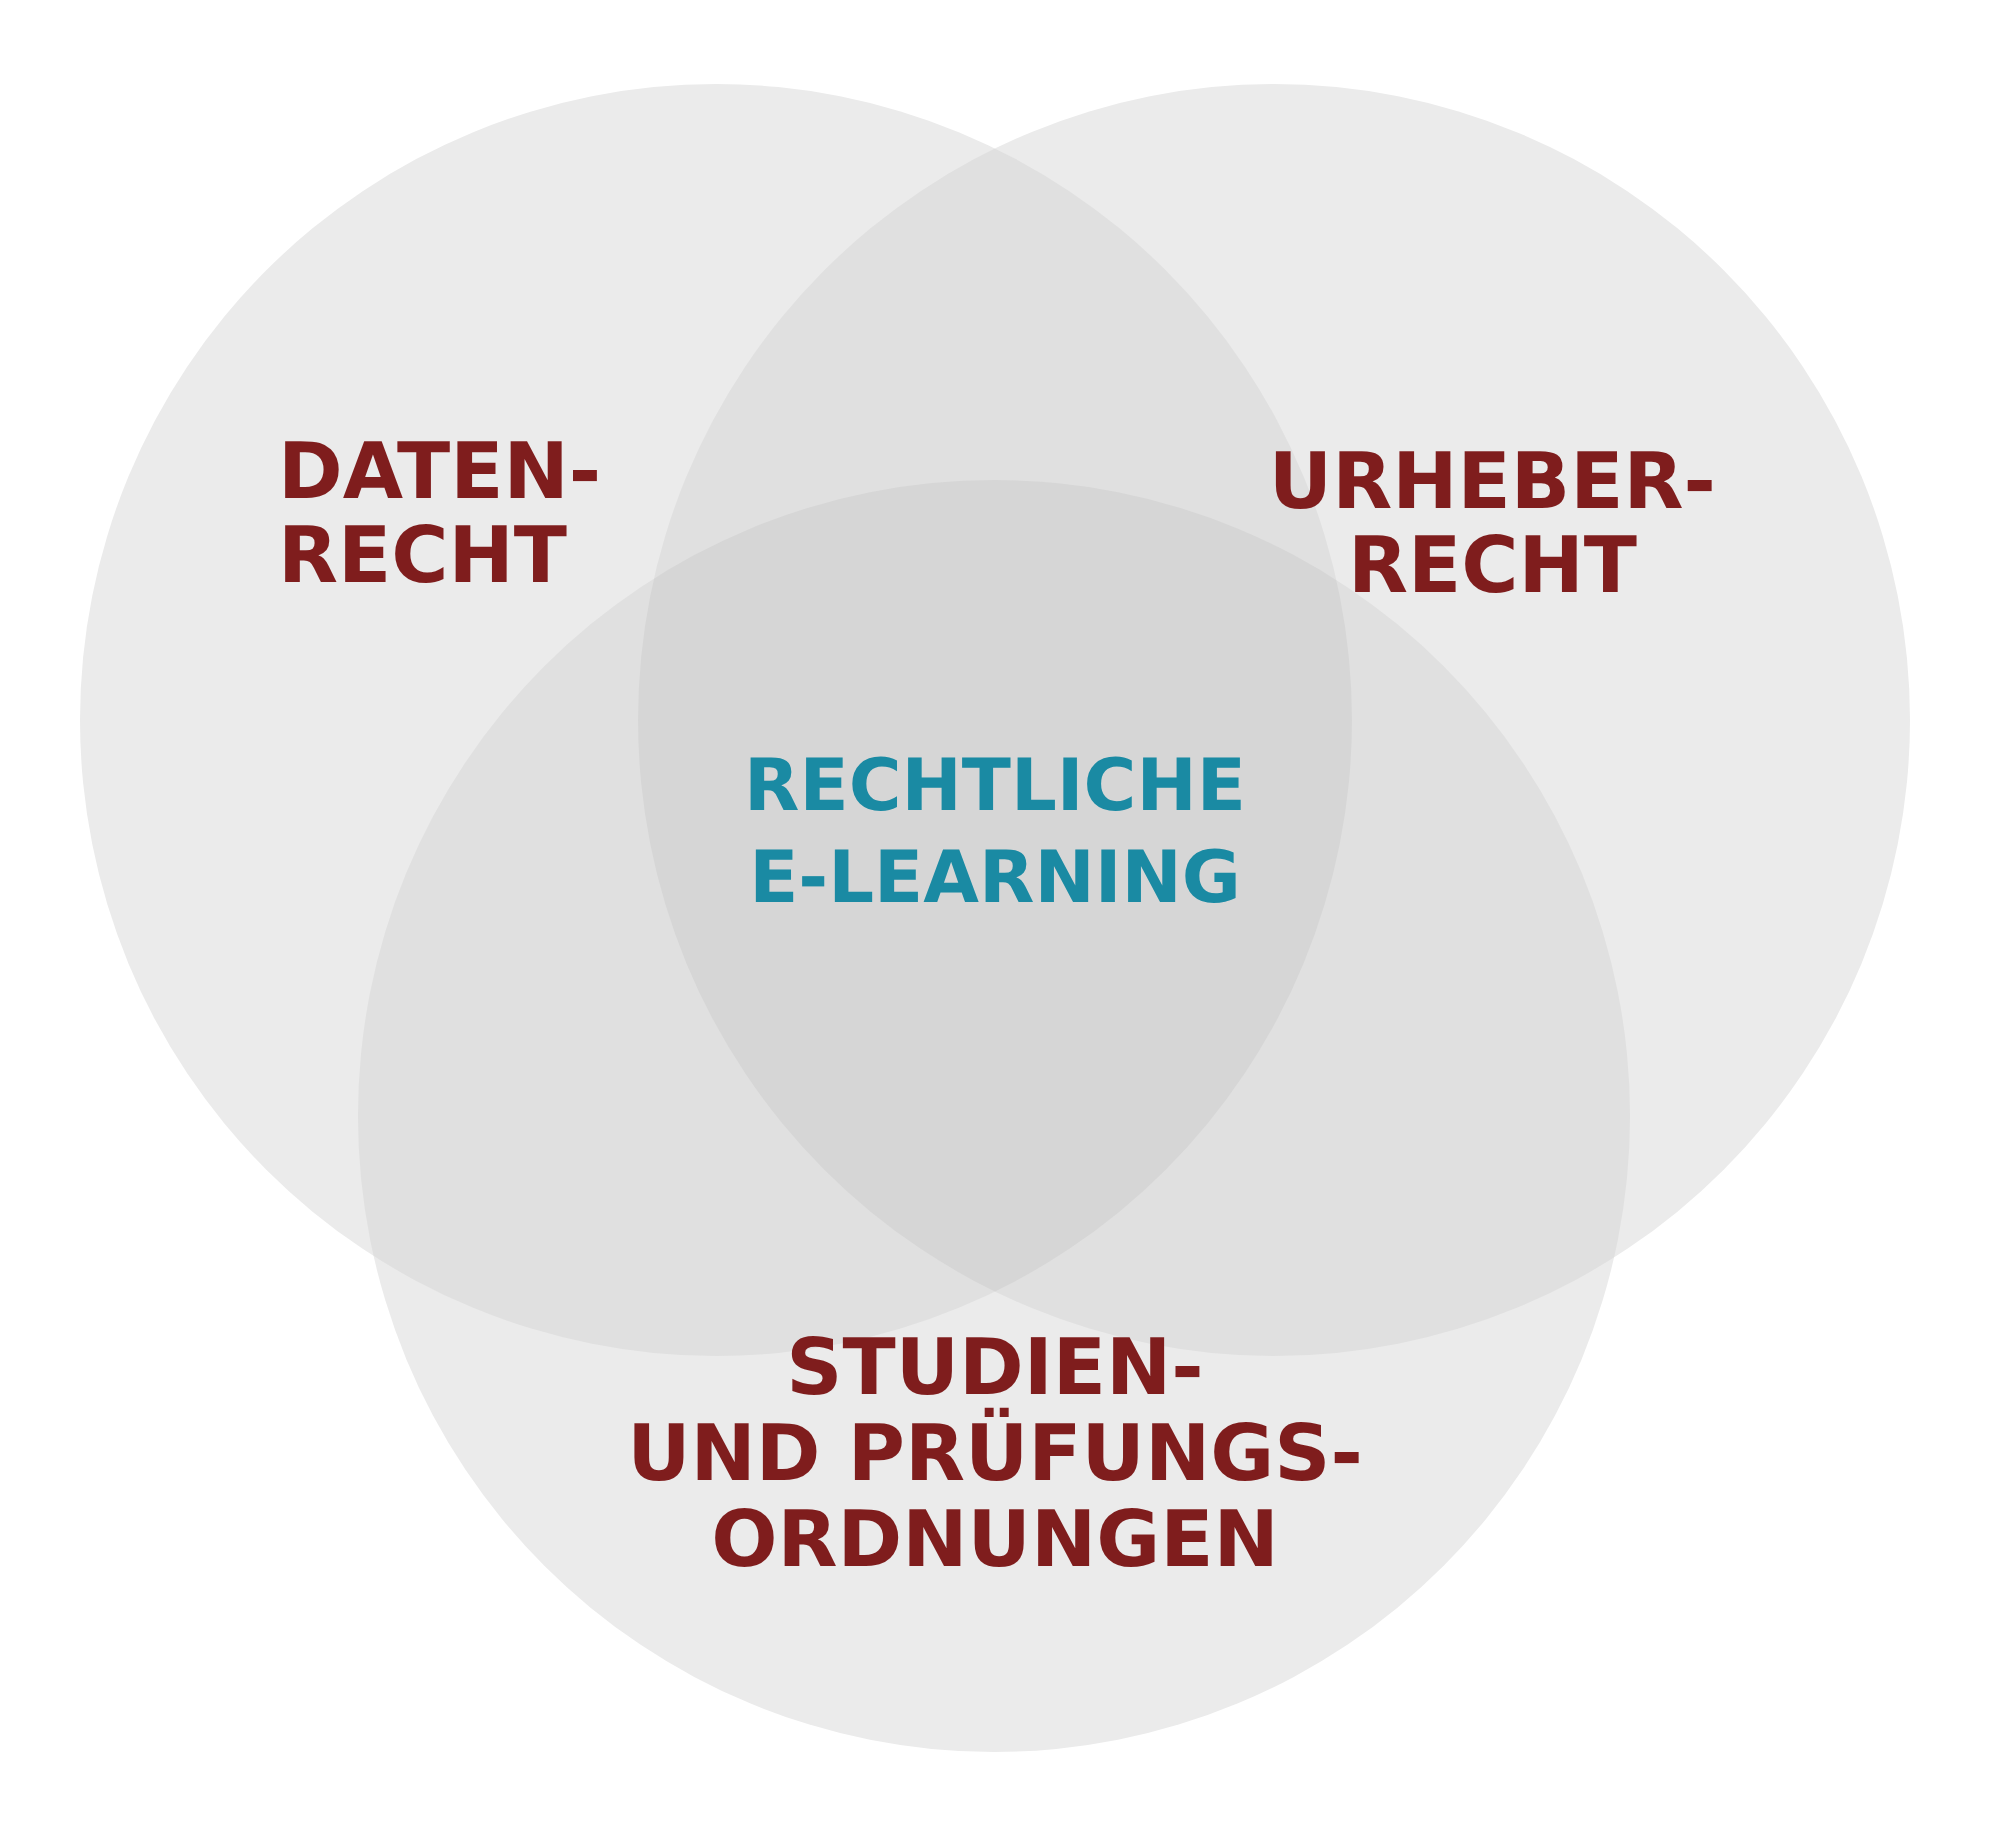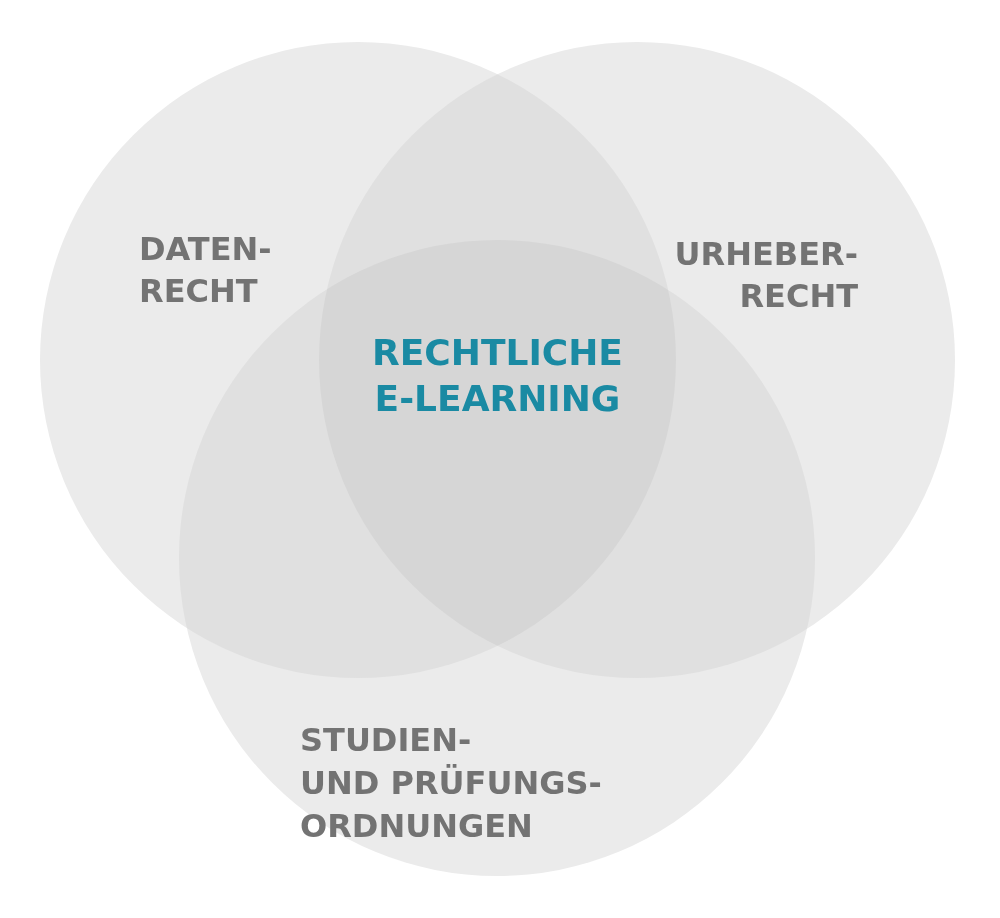--- a/index.html
+++ b/index.html
@@ -6,25 +6,25 @@
     body { width: 1000px; height: 918px; position: relative; overflow: hidden; }
     svg.venn { position: absolute; left: 0; top: 0; }
     .label {
       position: absolute;
       font-family: "DejaVu Sans", sans-serif;
       font-weight: bold;
       line-height: 1.2;
       letter-spacing: 0px;
     }
     .label span { display: block; white-space: nowrap; }
-    .outer { color: #737373; font-size: 32px; margin-top: 12px; }
-    .center { color: #1a8aa3; font-size: 36px; text-align: center; }
+    .outer { color: #7f1d1d; font-size: 39px; }
+    .center { color: #1a8aa3; font-size: 36px; text-align: center; margin-top: 41px; }
     #lbl-daten { left: 139px; top: 216px; text-align: left; line-height: 42px; }
-    #lbl-urheber { right: 142px; top: 221px; text-align: right; line-height: 42px; }
-    #lbl-studien { left: 300px; width: 395px; top: 707px; line-height: 43px; }
+    #lbl-urheber { right: 142px; top: 221px; text-align: center; line-height: 42px; }
+    #lbl-studien { left: 300px; width: 395px; top: 663px; text-align: center; line-height: 43px; }
     #lbl-center { left: 330px; width: 335px; top: 330px; line-height: 46px; }
   </style>
 </head>
 <body>
 
 <svg class="venn" width="1000" height="918" viewBox="0 0 1000 918">
   <defs>
     <clipPath id="clipL">
         <circle cx="358" cy="360" r="318"></circle>
       </clipPath>

